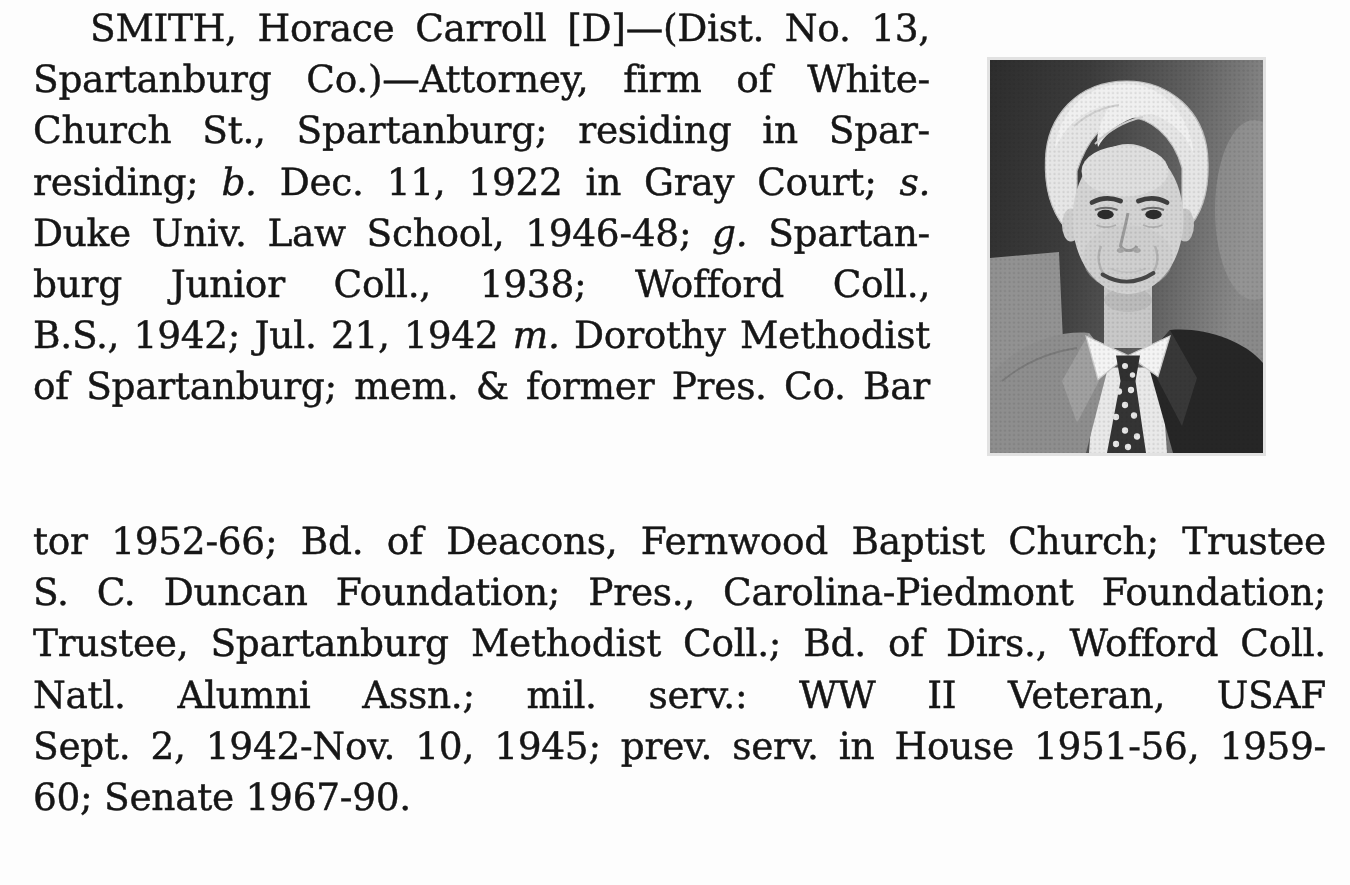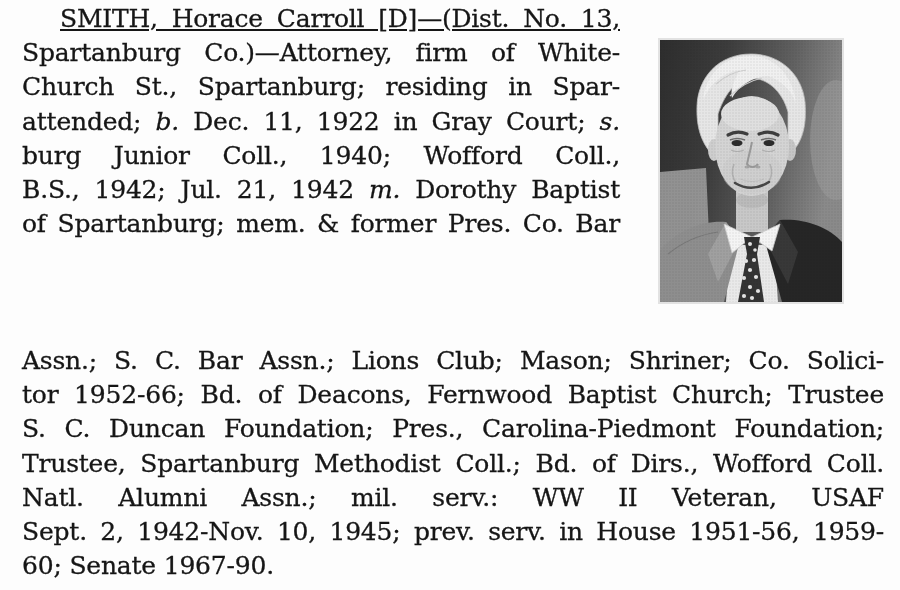--- a/index.html
+++ b/index.html
@@ -17,21 +17,21 @@
     box-sizing: border-box;
     height: 34.2px;
     line-height: 34.2px;
     font-size: 25px;
     letter-spacing: -0.2px;
     text-align: justify;
     text-align-last: justify;
     white-space: normal;
     -webkit-text-stroke: 0.3px currentColor;
   }
-  .line.indent { padding-left: 38px; text-decoration: underline; }
+  .line.indent { padding-left: 38px; }
   .line.last { text-align-last: left; }
   .it { font-style: italic; }
   .photo {
     position: absolute;
     left: 660px;
     top: 40px;
     width: 182px;
     height: 262px;
     outline: 2px solid #e2e2e2;
     background: #555;
@@ -40,28 +40,28 @@
 </style>
 </head>
 <body>
 
 <div class="page" style="background: rgb(253, 253, 253); color: rgb(22, 22, 22);">
 
   <section class="col col-narrow">
       <div class="line indent"><span>SMITH, Horace Carroll [D]—(Dist. No. 13,</span></div>
       <div class="line"><span>Spartanburg Co.)—Attorney, firm of White-</span></div>
       <div class="line"><span>Church St., Spartanburg; residing in Spar-</span></div>
-      <div class="line"><span>attended; </span><span class="it">b.</span><span> Dec. 11, 1922 in Gray Court; </span><span class="it">s.</span></div>
-      <div class="line"><span>burg Junior Coll., 1940; Wofford Coll.,</span></div>
-      <div class="line"><span>B.S., 1942; Jul. 21, 1942 </span><span class="it">m.</span><span> Dorothy Baptist</span></div>
+      <div class="line"><span>residing; </span><span class="it">b.</span><span> Dec. 11, 1922 in Gray Court; </span><span class="it">s.</span></div>
+      <div class="line"><span>Duke Univ. Law School, 1946-48; </span><span class="it">g.</span><span> Spartan-</span></div>
+      <div class="line"><span>burg Junior Coll., 1938; Wofford Coll.,</span></div>
+      <div class="line"><span>B.S., 1942; Jul. 21, 1942 </span><span class="it">m.</span><span> Dorothy Methodist</span></div>
       <div class="line"><span>of Spartanburg; mem. &amp; former Pres. Co. Bar</span></div>
     </section>
 
   <section class="col col-wide">
-      <div class="line"><span>Assn.; S. C. Bar Assn.; Lions Club; Mason; Shriner; Co. Solici-</span></div>
       <div class="line"><span>tor 1952-66; Bd. of Deacons, Fernwood Baptist Church; Trustee</span></div>
       <div class="line"><span>S. C. Duncan Foundation; Pres., Carolina-Piedmont Foundation;</span></div>
       <div class="line"><span>Trustee, Spartanburg Methodist Coll.; Bd. of Dirs., Wofford Coll.</span></div>
       <div class="line"><span>Natl. Alumni Assn.; mil. serv.: WW II Veteran, USAF</span></div>
       <div class="line"><span>Sept. 2, 1942-Nov. 10, 1945; prev. serv. in House 1951-56, 1959-</span></div>
       <div class="line last"><span>60; Senate 1967-90.</span></div>
     </section>
 
   <figure class="photo" style="margin:0" role="img" aria-label="black-and-white halftone portrait of a smiling white-haired man in a suit and patterned tie">
     <svg viewBox="0 0 182 262" preserveAspectRatio="none">

